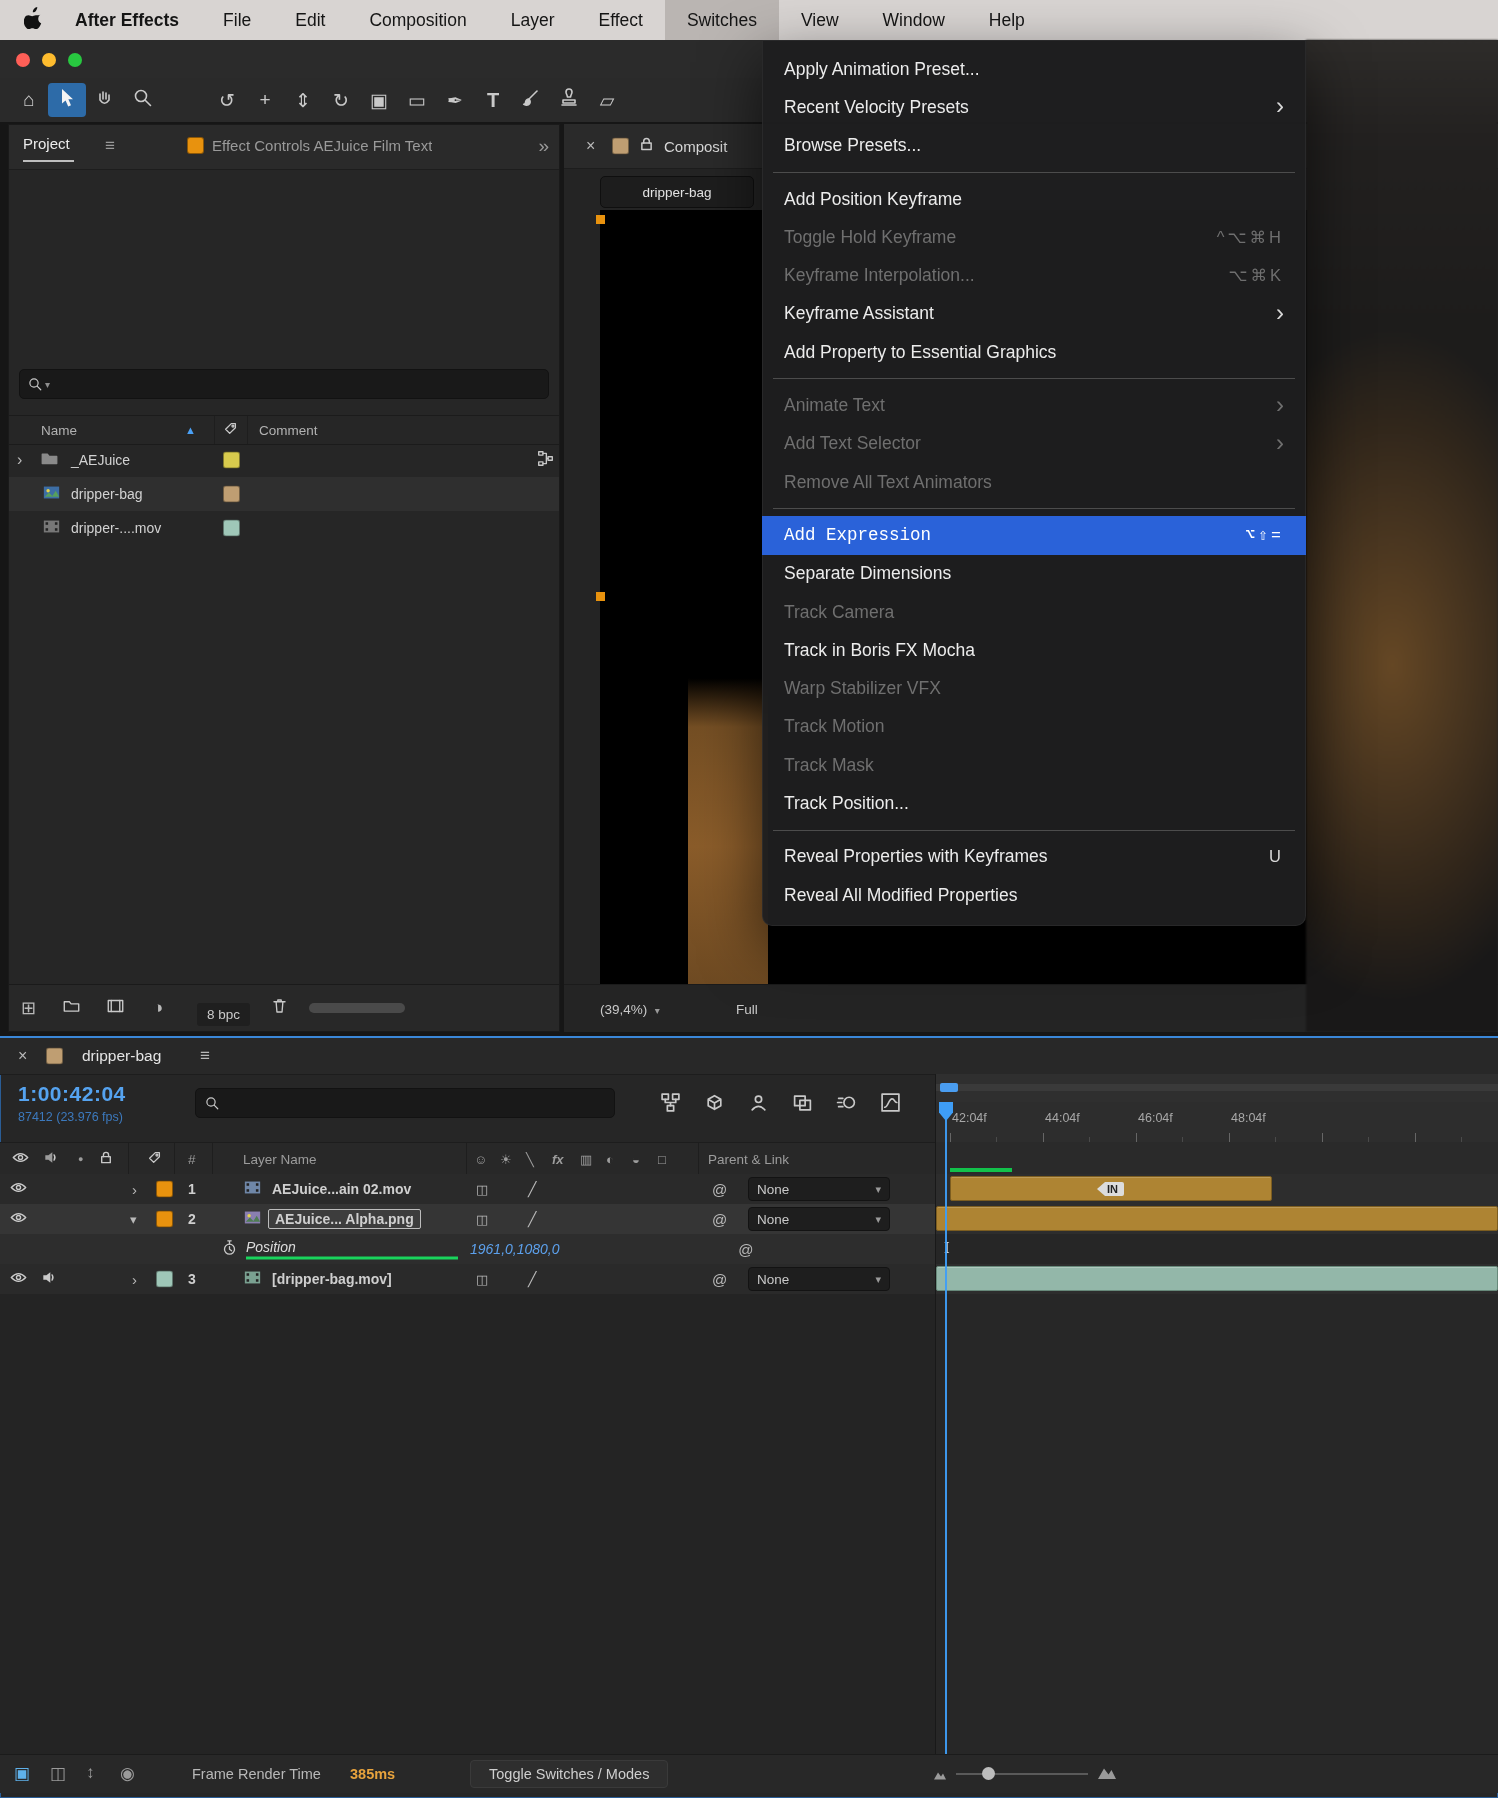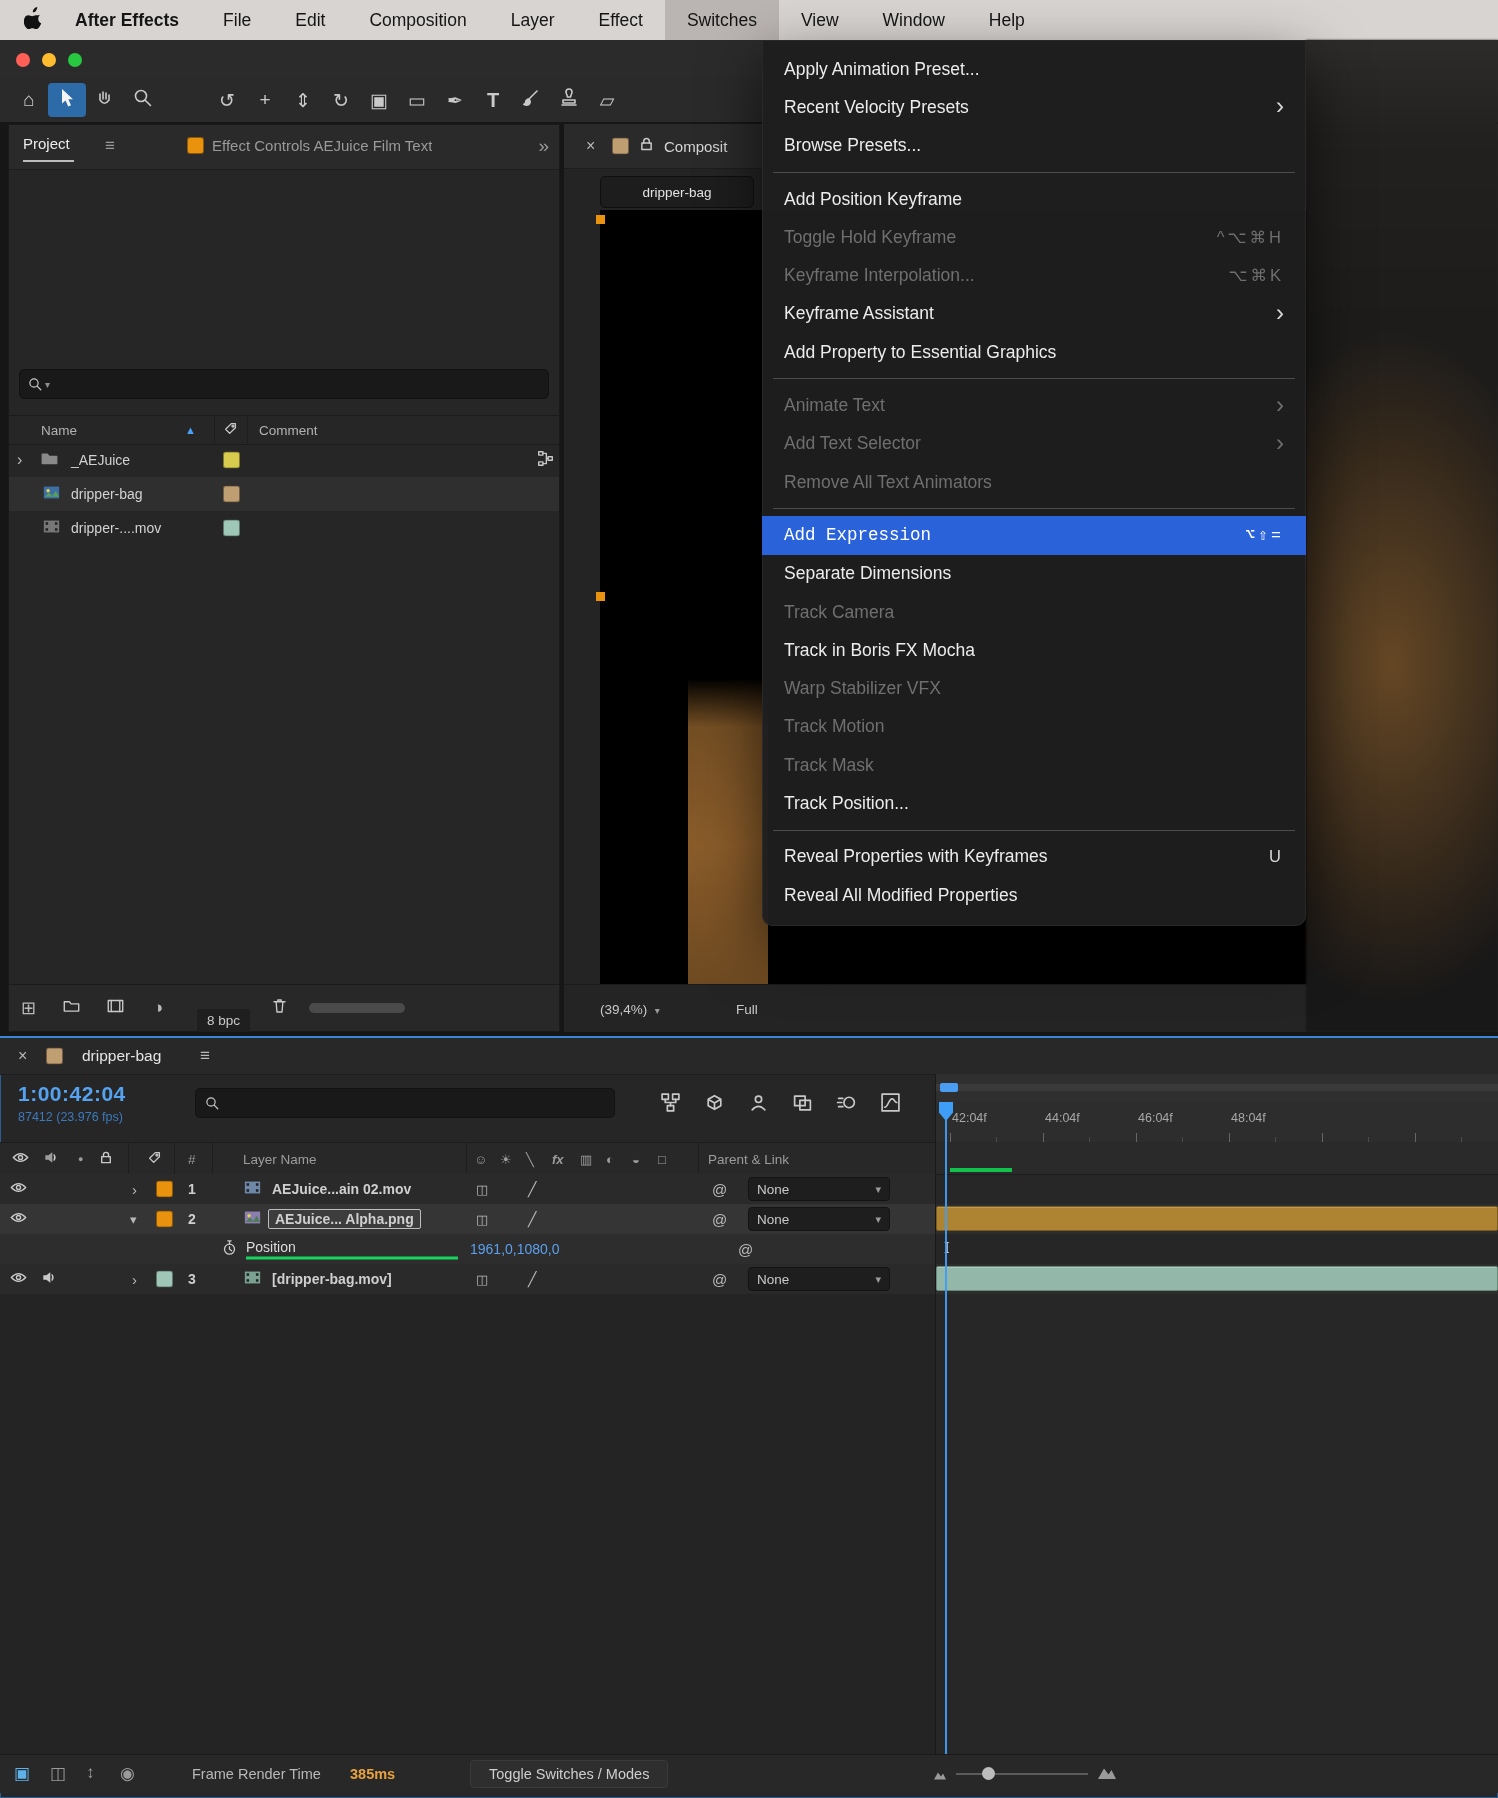--- a/index.html
+++ b/index.html
@@ -37,21 +37,21 @@
   .pp-tab-active{position:absolute;left:14px;top:10px;color:#ececec;font-size:15px;border-bottom:2px solid #bdbdbd;padding:0 4px 8px 0;}
   .pp-burger{position:absolute;left:96px;top:11px;color:#9a9a9a;font-size:17px;}
   .pp-tab2{position:absolute;left:178px;top:12px;color:#9a9a9a;font-size:15px;display:flex;align-items:center;gap:8px;white-space:nowrap;max-width:330px;overflow:hidden;}
   .pp-chevrons{position:absolute;right:10px;top:10px;color:#9a9a9a;font-size:19px;}
   .pp-search{position:absolute;left:10px;top:244px;width:530px;height:30px;background:#191919;border:1px solid #121212;border-radius:5px;display:flex;align-items:center;padding-left:8px;box-sizing:border-box;color:#8d8d8d;gap:2px;}
   .pp-search svg{width:15px;height:15px;}
   .pp-head{position:absolute;left:0;top:290px;width:100%;height:28px;border-top:1px solid #1b1b1b;border-bottom:1px solid #1b1b1b;color:#b2b2b2;font-size:13.5px;}
   .pp-row{position:absolute;left:0;width:100%;height:34px;font-size:14px;color:#d2d2d2;}
   .pp-row.sel{background:#2f2f2f;}
   .pp-bottom{position:absolute;left:0;bottom:0;width:100%;height:46px;background:#282828;border-top:1px solid #1a1a1a;}
-  .bpc{position:absolute;left:188px;top:24px;background:#1f1f1f;border-radius:3px;color:#c9c9c9;font-size:13.5px;padding:4px 10px;text-align:center;}
+  .bpc{position:absolute;left:188px;top:18px;background:#1f1f1f;border-radius:3px;color:#c9c9c9;font-size:13.5px;padding:4px 10px;text-align:center;}
   .hscroll{position:absolute;left:300px;top:18px;width:96px;height:10px;border-radius:5px;background:#4a4a4a;}
   .icon16 svg{width:17px;height:17px;}
   
   .comp{position:absolute;left:564px;top:124px;width:934px;height:908px;background:#242424;}
   .cp-tabs{position:absolute;left:0;top:0;width:100%;height:44px;background:#2a2a2a;border-bottom:1px solid #1d1d1d;color:#cfcfcf;}
   .viewer-tag{position:absolute;left:36px;top:52px;width:152px;height:30px;background:#1d1d1d;border:1px solid #0f0f0f;border-radius:5px;color:#e2e2e2;font-size:13.5px;display:flex;align-items:center;justify-content:center;}
   .viewport{position:absolute;left:36px;top:86px;width:862px;height:774px;background:#000;}
   .handle{position:absolute;width:9px;height:9px;background:#e8920e;}
   .drip{position:absolute;left:88px;top:468px;width:80px;height:306px;
     background:linear-gradient(180deg,rgba(120,80,36,0) 0%,rgba(136,92,42,.85) 16%,#8a5c2a 55%,#6e4a22 100%);}
@@ -83,21 +83,21 @@
   .tc-small{position:absolute;left:18px;top:72px;color:#3c79bd;font-size:12.5px;}
   .tl-search{position:absolute;left:195px;top:50px;width:420px;height:30px;background:#191919;border:1px solid #121212;border-radius:5px;display:flex;align-items:center;padding-left:9px;box-sizing:border-box;}
   .tl-search svg{width:15px;height:15px;}
   .tl-icons{position:absolute;left:656px;top:50px;display:flex;gap:16px;}
   .ticon{width:28px;height:28px;display:flex;align-items:center;justify-content:center;}
   .ticon svg{width:21px;height:21px;}
   .tl-header{position:absolute;left:0;top:104px;width:935px;height:32px;border-top:1px solid #1d1d1d;border-bottom:1px solid #1d1d1d;color:#9c9c9c;font-size:13.5px;background:#282828;}
   .vline{position:absolute;top:0;bottom:0;width:1px;background:#1e1e1e;}
   .lrow{position:absolute;left:0;width:935px;height:30px;background:#2a2a2a;border-bottom:1px solid #212121;font-size:14px;color:#cfcfcf;}
   .lrow.sel{background:#353535;}
-  .lrow.prop{background:#2d2d2d;}
+  .lrow.prop{background:#2d2d2d;font-style:italic;}
   .eye svg,.spk svg{width:17px;height:14px;}
   .src svg{width:17px;height:15px;}
   .ddl{position:absolute;top:3px;left:748px;width:142px;height:24px;background:#1e1e1e;border:1px solid #131313;border-radius:4px;display:flex;align-items:center;padding:0 8px;box-sizing:border-box;color:#c9c9c9;font-size:13.5px;}
   .ddl .dda{margin-left:auto;font-size:11px;color:#9a9a9a;}
   .namebox{border:1px solid #bdbdbd;background:#3d3d3d;padding:1px 6px;border-radius:2px;}
   .posname{display:inline-block;width:212px;border-bottom:3px solid #19d45c;padding-bottom:2px;color:#dcdcdc;}
   .posval{color:#5ca0ec;}
   
   .rpane{position:absolute;left:935px;top:36px;width:563px;height:680px;border-left:1px solid #191919;background:#272727;box-sizing:border-box;}
   .rnav{position:absolute;left:0;top:0;width:100%;height:28px;background:#2f2f2f;border-bottom:1px solid #202020;}
@@ -530,20 +530,25 @@
         <span class="rtick minor" style="left:60px"></span>
           <span class="rtick minor" style="left:153px"></span>
         <span class="rtick minor" style="left:246px"></span>
           <span class="rtick minor" style="left:339px"></span>
         <span class="rtick minor" style="left:432px"></span>
           <span class="rtick minor" style="left:525px"></span>
       </div>
       <div class="rheader">
         <div class="greenbar"></div>
       </div>
+      <div class="trk" style="top:100px">
+        <div class="bar orange" style="left:14px;width:322px">
+          <span class="inflag">IN</span>
+        </div>
+      </div>
       <div class="trk" style="top:130px">
         <div class="bar orange" style="left:0;width:100%"></div>
       </div>
       <div class="trk" style="top:160px;background:#262626">
         <span class="ibeam">I</span>
       </div>
       <div class="trk" style="top:190px">
         <div class="bar teal" style="left:0;width:100%"></div>
       </div>
       <div class="rempty"></div>

